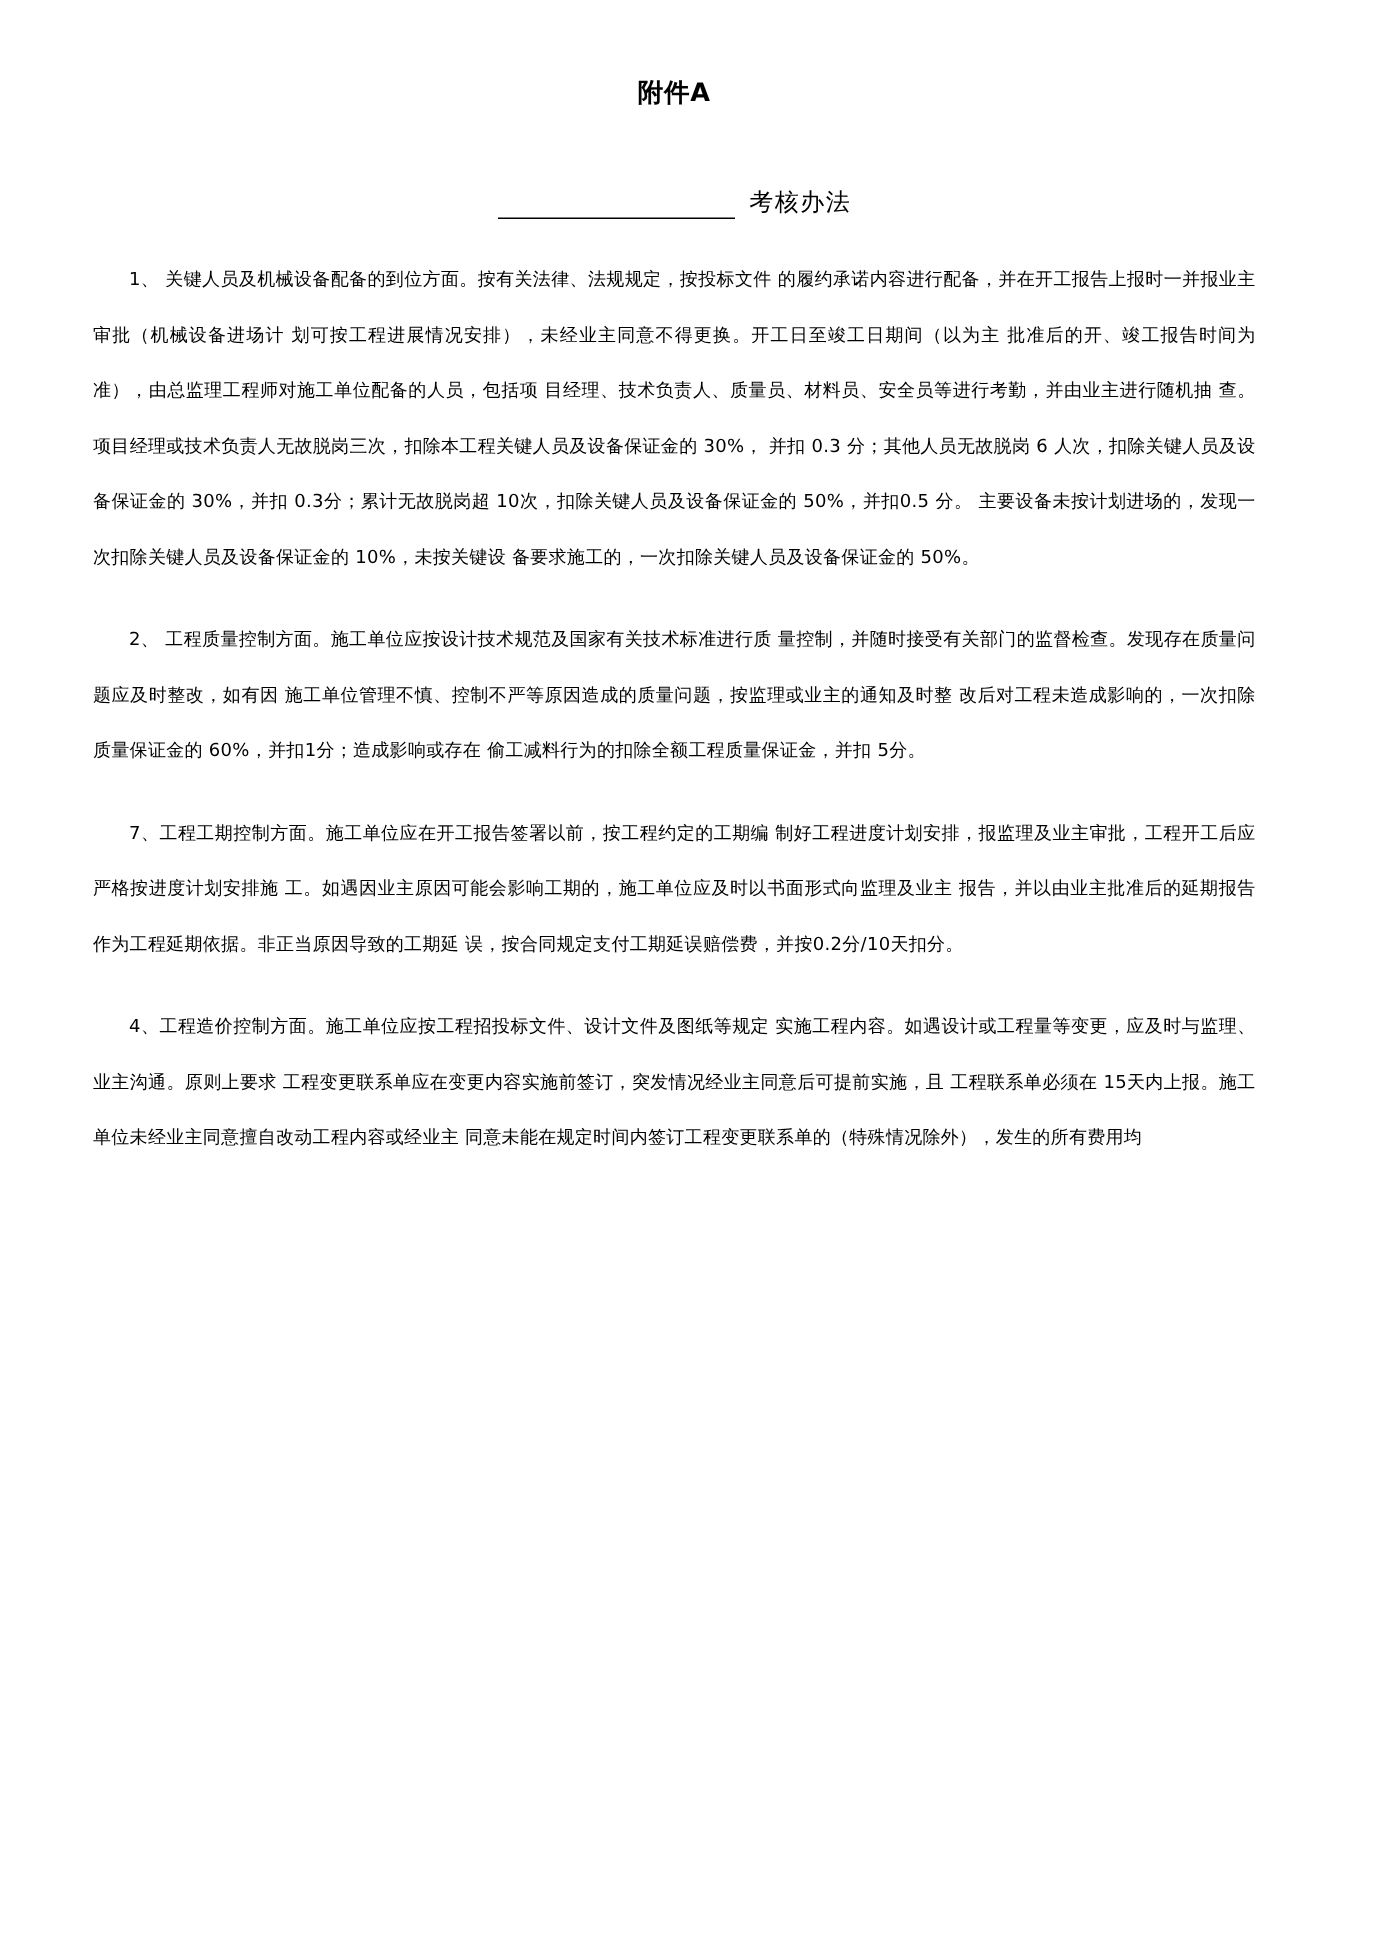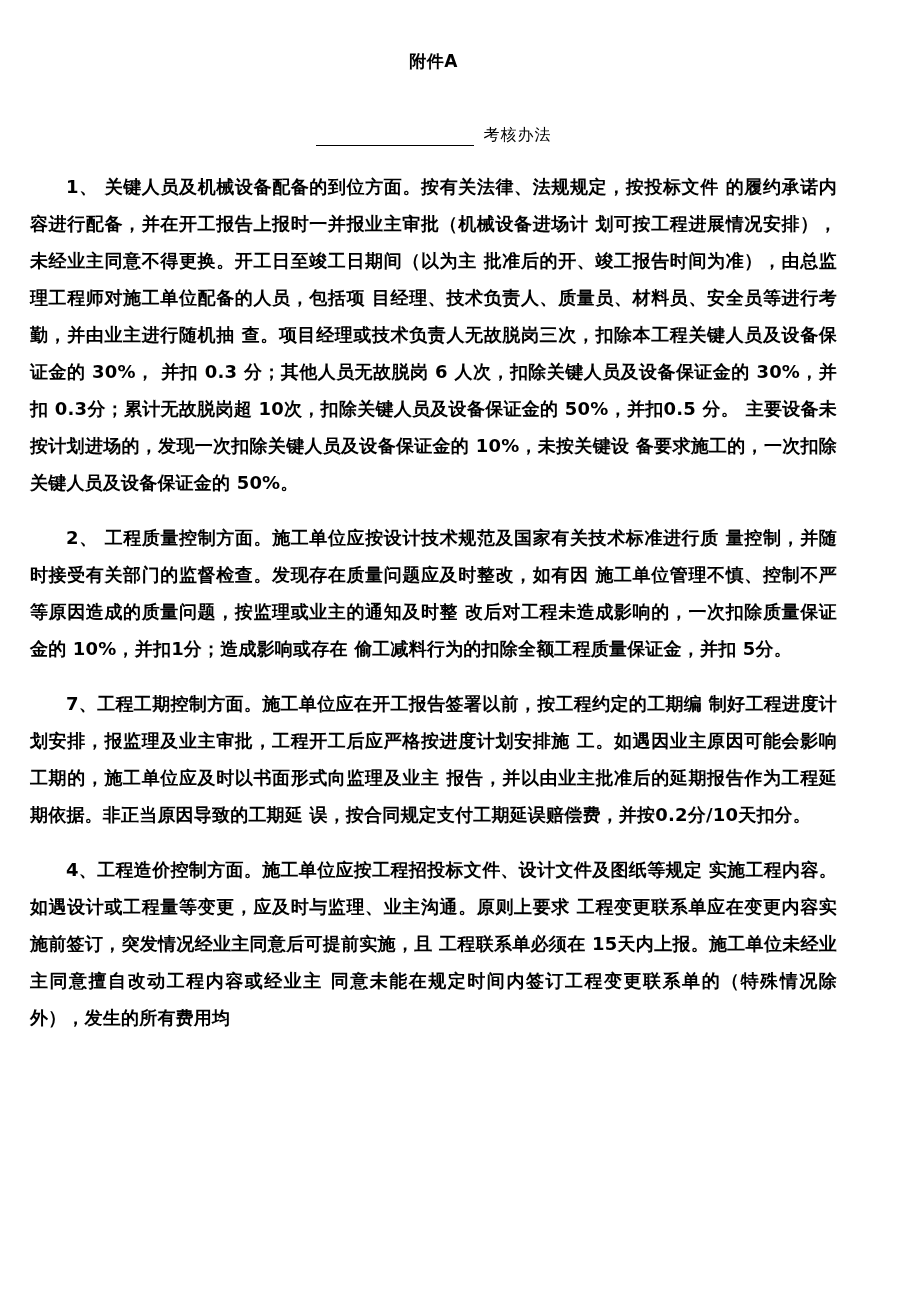--- a/index.html
+++ b/index.html
@@ -11,21 +11,21 @@
     width: 920px;
     min-height: 1302px;
     font-family: "DejaVu Sans", "Liberation Sans", sans-serif;
     color: #000000;
   }
   .page {
     position: relative;
     width: 899px;
     min-height: 1302px;
     box-sizing: border-box;
-    padding: 42px 62px 30px 30px;
+    padding: 42px 62px 30px 62px;
   }
   .doc-title {
     text-align: center;
     font-size: 17px;
     font-weight: bold;
     letter-spacing: 0.5px;
     margin: 8px 0 0 0;
   }
   .subtitle-row {
     margin-top: 52px;
@@ -45,22 +45,22 @@
   }
   .subtitle-text {
     font-size: 16px;
     font-weight: normal;
     letter-spacing: 1px;
   }
   .body-block {
     margin-top: 22px;
   }
   p.para {
-    font-size: 18px;
-    font-weight: bold;
+    font-size: 12px;
+    font-weight: normal;
     line-height: 37px;
     text-align: justify;
     text-justify: inter-ideograph;
     margin: 0 0 18px 0;
     text-indent: 2em;
     letter-spacing: 0.2px;
     word-break: break-all;
   }
   p.para:last-child {
     margin-bottom: 12px;
@@ -73,18 +73,18 @@
 
   <div class="doc-title">附件A</div>
 
   <div class="subtitle-row">
     <span class="blank-line"></span>
     <span class="subtitle-text">考核办法</span>
   </div>
 
   <div class="body-block">
     <p class="para">1、 关键人员及机械设备配备的到位方面。按有关法律、法规规定，按投标文件 的履约承诺内容进行配备，并在开工报告上报时一并报业主审批（机械设备进场计 划可按工程进展情况安排），未经业主同意不得更换。开工日至竣工日期间（以为主 批准后的开、竣工报告时间为准），由总监理工程师对施工单位配备的人员，包括项 目经理、技术负责人、质量员、材料员、安全员等进行考勤，并由业主进行随机抽 查。项目经理或技术负责人无故脱岗三次，扣除本工程关键人员及设备保证金的 30%， 并扣 0.3 分；其他人员无故脱岗 6 人次，扣除关键人员及设备保证金的 30%，并扣 0.3分；累计无故脱岗超 10次，扣除关键人员及设备保证金的 50%，并扣0.5 分。 主要设备未按计划进场的，发现一次扣除关键人员及设备保证金的 10%，未按关键设 备要求施工的，一次扣除关键人员及设备保证金的 50%。</p>
-    <p class="para">2、 工程质量控制方面。施工单位应按设计技术规范及国家有关技术标准进行质 量控制，并随时接受有关部门的监督检查。发现存在质量问题应及时整改，如有因 施工单位管理不慎、控制不严等原因造成的质量问题，按监理或业主的通知及时整 改后对工程未造成影响的，一次扣除质量保证金的 10%，并扣1分；造成影响或存在 偷工减料行为的扣除全额工程质量保证金，并扣 5分。</p>
+    <p class="para">2、 工程质量控制方面。施工单位应按设计技术规范及国家有关技术标准进行质 量控制，并随时接受有关部门的监督检查。发现存在质量问题应及时整改，如有因 施工单位管理不慎、控制不严等原因造成的质量问题，按监理或业主的通知及时整 改后对工程未造成影响的，一次扣除质量保证金的 60%，并扣1分；造成影响或存在 偷工减料行为的扣除全额工程质量保证金，并扣 5分。</p>
     <p class="para">7、工程工期控制方面。施工单位应在开工报告签署以前，按工程约定的工期编 制好工程进度计划安排，报监理及业主审批，工程开工后应严格按进度计划安排施 工。如遇因业主原因可能会影响工期的，施工单位应及时以书面形式向监理及业主 报告，并以由业主批准后的延期报告作为工程延期依据。非正当原因导致的工期延 误，按合同规定支付工期延误赔偿费，并按0.2分/10天扣分。</p>
     <p class="para">4、工程造价控制方面。施工单位应按工程招投标文件、设计文件及图纸等规定 实施工程内容。如遇设计或工程量等变更，应及时与监理、业主沟通。原则上要求 工程变更联系单应在变更内容实施前签订，突发情况经业主同意后可提前实施，且 工程联系单必须在 15天内上报。施工单位未经业主同意擅自改动工程内容或经业主 同意未能在规定时间内签订工程变更联系单的（特殊情况除外），发生的所有费用均</p>
   </div>
 
 </div>
 
 </body></html>

